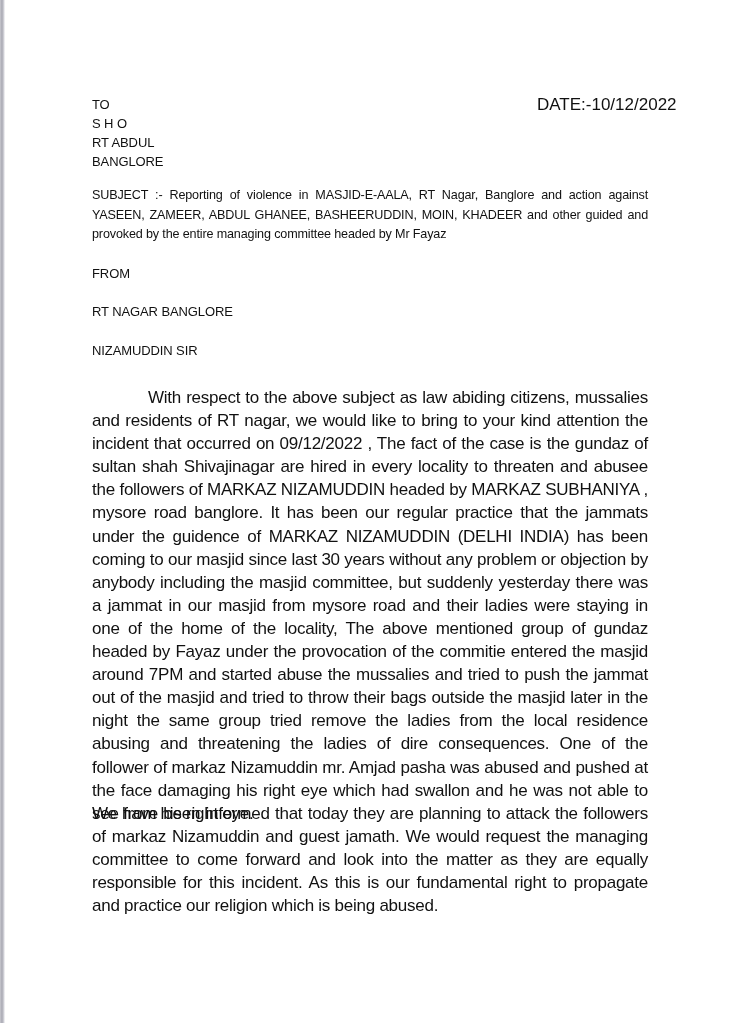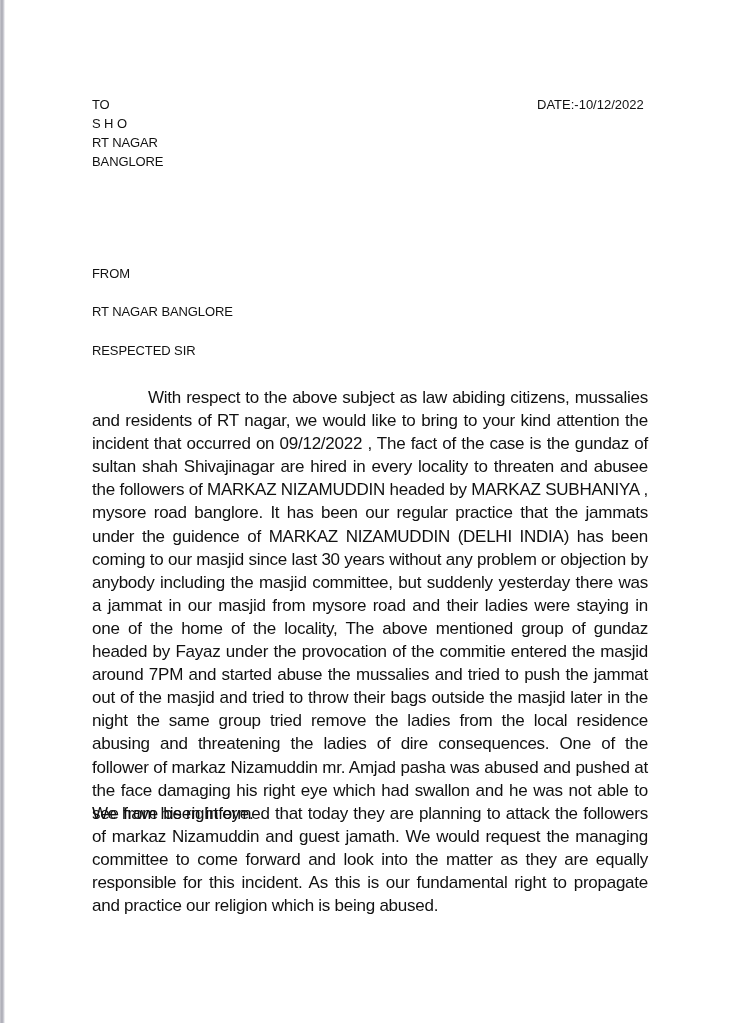--- a/index.html
+++ b/index.html
@@ -34,21 +34,21 @@
       position: absolute;
       left: 92px;
       font-size: 13px;
       line-height: 19px;
       letter-spacing: -0.1px;
     }
     .date {
       position: absolute;
       left: 537px;
       top: 87px;
-      font-size: 13px;
+      font-size: 17px;
       line-height: 19px;
     }
     .subject {
       position: absolute;
       left: 92px;
       top: 178px;
       width: 556px;
       font-size: 12.6px;
       line-height: 19.5px;
       text-align: justify;
@@ -74,25 +74,26 @@
 </head>
 <body>
 
 <div class="left-edge"></div>
 
 <div class="page">
 
   <div class="hdr-line" style="top:87px;">TO</div>
   <div class="date">DATE:-10/12/2022</div>
   <div class="hdr-line" style="top:106px;text-align:right;">S H O</div>
-  <div class="hdr-line" style="top:125px;">RT NAGAR</div>
+  <div class="hdr-line" style="top:125px;">RT ABDUL</div>
   <div class="hdr-line" style="top:144px;">BANGLORE</div>
 
+  <div class="subject">SUBJECT :- Reporting of violence in MASJID-E-AALA, RT Nagar, Banglore and action  against YASEEN, ZAMEER, ABDUL GHANEE, BASHEERUDDIN, MOIN, KHADEER and other guided and provoked by the entire managing  committee headed by Mr Fayaz</div>
 
   <div class="hdr-line" style="top:256px;">FROM</div>
   <div class="hdr-line" style="top:294px;">RT NAGAR BANGLORE</div>
 
-  <div class="hdr-line" style="top:333px;">RESPECTED  SIR</div>
+  <div class="hdr-line" style="top:333px;">NIZAMUDDIN  SIR</div>
 
   <div class="body-para p1">With respect to the above subject as law abiding citizens, mussalies and residents of RT nagar, we would like to bring to your kind attention  the incident that occurred on 09/12/2022 , The fact  of the case  is the gundaz of sultan shah Shivajinagar are hired in every locality to threaten  and abusee  the followers of MARKAZ NIZAMUDDIN  headed by MARKAZ SUBHANIYA , mysore road banglore. It has been our regular practice that the jammats  under the guidence of MARKAZ NIZAMUDDIN  (DELHI INDIA) has been coming to our masjid  since last 30 years  without any  problem or objection by anybody including the masjid committee, but suddenly  yesterday  there was a jammat  in our masjid from mysore road  and their ladies were staying in one of the home of the locality, The above mentioned group of gundaz headed by Fayaz under the provocation of the commitie entered the masjid around 7PM and started abuse the mussalies and tried to push the jammat out of the masjid and tried to throw their bags outside the masjid later in the night the same group tried remove the ladies from the local residence abusing and threatening the ladies of dire consequences. One of the follower of markaz Nizamuddin mr. Amjad pasha was abused and pushed at the face damaging his right eye which had swallon and he was not able to see from his right eye.</div>
   <div class="body-para p2">We have been informed that today they are planning to attack the followers of markaz Nizamuddin and guest jamath. We would request the managing committee to come forward and look into the matter as they are equally responsible for this incident. As this is our fundamental right to propagate and practice our religion which is being abused.</div>
 
 </div>
 
 </body></html>

